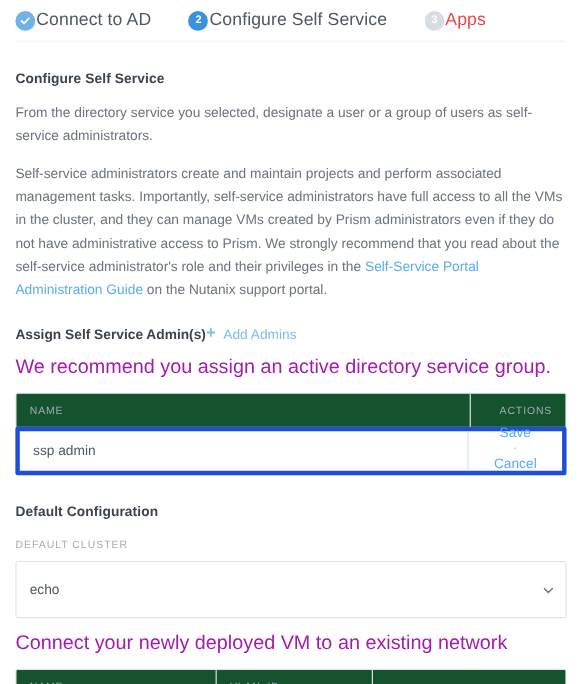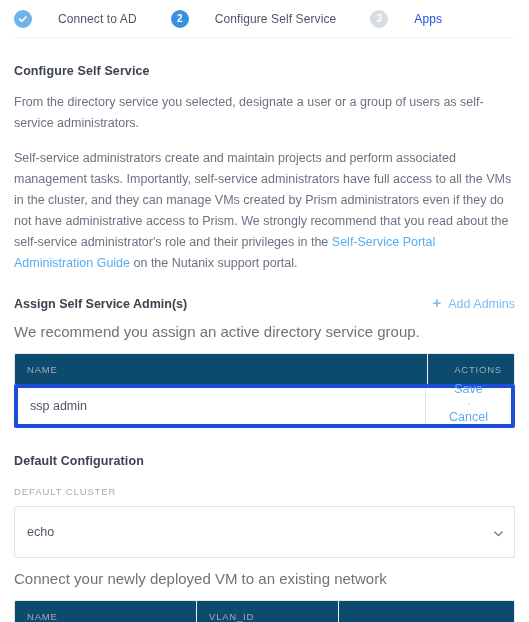--- a/index.html
+++ b/index.html
@@ -40,28 +40,28 @@
     font-size: 10px;
     font-weight: bold;
     color: #ffffff;
     flex: 0 0 auto;
   }
   .step-badge.done    { background: #6fb3e8; }
   .step-badge.current { background: #3892e0; }
   .step-badge.todo    { background: #d7dde3; }
   .step-badge svg { display: block; }
   .step-label {
-    margin-left: 26px;
-    font-size: 12px;
+    margin-left: 1px;
+    font-size: 16px;
     letter-spacing: .1px;
     white-space: nowrap;
   }
   .step-label.done    { color: #4e5666; }
   .step-label.current { color: #4e5666; }
-  .step-label.todo    { color: #1d4ed8; }
+  .step-label.todo    { color: #ef4444; }
 
   .divider {
     height: 1px;
     background: #eef0f2;
     margin: 0 14px;
   }
 
   
   .content {
     padding: 0 14px;
@@ -86,21 +86,21 @@
 
   a.inline-link {
     color: #5bacef;
     text-decoration: none;
   }
 
   
   .row-between {
     display: flex;
     align-items: center;
-    justify-content: space-between;
+    justify-content: flex-start;
     margin-top: 22px;
   }
   .subsection-title {
     font-size: 12.5px;
     font-weight: bold;
     color: #3c4350;
   }
   .add-link {
     display: flex;
     align-items: center;
@@ -111,31 +111,31 @@
     user-select: none;
   }
   .plus-icon {
     font-size: 15px;
     font-weight: bold;
     line-height: 1;
     position: relative;
     top: -1px;
   }
   p.hint {
-    font-size: 15px;
-    color: #737373;
+    font-size: 18px;
+    color: #a21caf;
     margin: 12px 0 0 0;
   }
 
   
   .table {
     margin-top: 13px;
     border: 1px solid #e3e6ea;
     border-radius: 2px;
-    background: #0c4a6e;
+    background: #14532d;
     box-sizing: border-box;
   }
   .thead {
     display: flex;
     height: 30px;
     align-items: center;
     border-bottom: 1px solid #e3e6ea;
   }
   .th {
     font-size: 9.5px;

